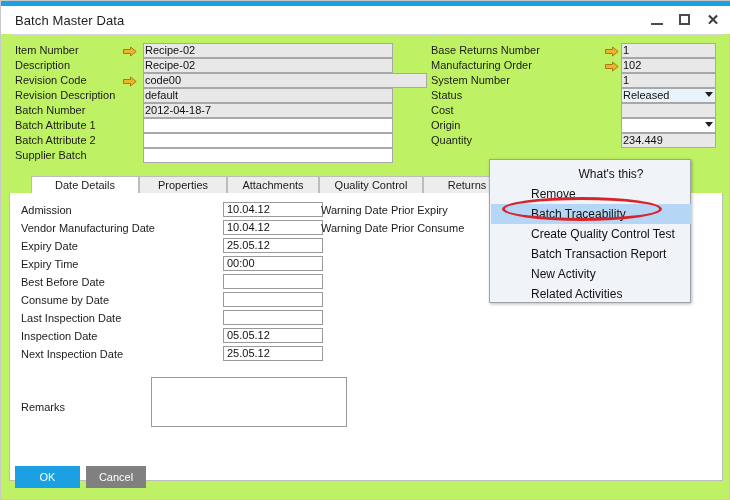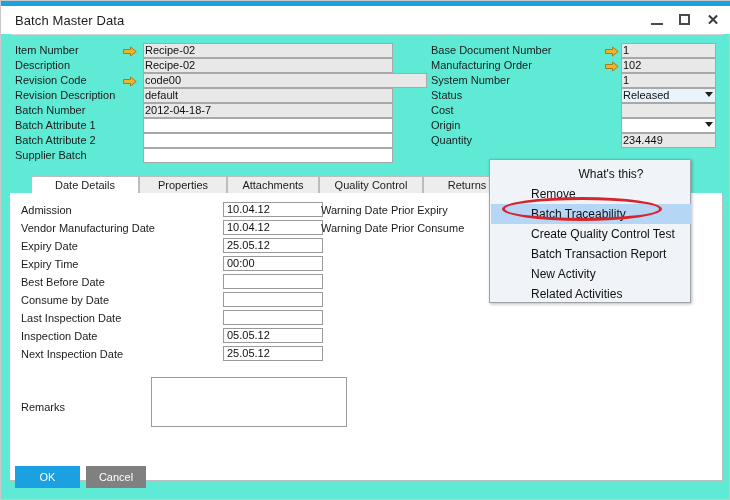--- a/index.html
+++ b/index.html
@@ -7,21 +7,21 @@
     width:730px;height:500px;
     background:#ffffff;
     font-family:"Liberation Sans", sans-serif;
     font-size:11px;
     color:#1a1a1a;
     overflow:hidden;
     position:relative;
   }
   .app{
     position:absolute;inset:0;
-    background:#5eead4;
+    background:#bef264;
     border:1px solid #c9c9c9;
     box-sizing:border-box;
   }
   
   .accent-bar{
     position:absolute;left:0;top:0;width:730px;height:5px;
     background:#1ba1e2;
   }
   .titlebar{
     position:absolute;left:0;top:5px;width:730px;height:28px;
@@ -182,21 +182,21 @@
         <div class="flabel" style="left: 14px; top: 67px;">Batch Number</div>
         <div class="finput" style="left: 142px; top: 66px; width: 250px;">2012-04-18-7</div>
         <div class="flabel" style="left: 14px; top: 82px;">Batch Attribute 1</div>
         <div class="finput editable" style="left: 142px; top: 81px; width: 250px;"></div>
         <div class="flabel" style="left: 14px; top: 97px;">Batch Attribute 2</div>
         <div class="finput editable" style="left: 142px; top: 96px; width: 250px;"></div>
         <div class="flabel" style="left: 14px; top: 112px;">Supplier Batch</div>
         <div class="finput editable" style="left: 142px; top: 111px; width: 250px;"></div>
       </div>
     <div id="right-col">
-        <div class="flabel" style="left: 430px; top: 7px;">Base Document Number</div>
+        <div class="flabel" style="left: 430px; top: 7px;">Base Returns Number</div>
         <div class="arrow" style="left: 604px; top: 9px;">
           <svg width="14" height="11" viewBox="0 0 14 11">
             <path d="M0.5 3.5 L7.5 3.5 L7.5 1 L13.2 5.5 L7.5 10 L7.5 7.5 L0.5 7.5 Z" fill="#f0b429" stroke="#a8791b" stroke-width="1" stroke-linejoin="round"></path>
           </svg>
         </div>
         <div class="finput" style="left: 620px; top: 6px; width: 95px;"><span>1</span></div>
         <div class="flabel" style="left: 430px; top: 22px;">Manufacturing Order</div>
         <div class="arrow" style="left: 604px; top: 24px;">
           <svg width="14" height="11" viewBox="0 0 14 11">
             <path d="M0.5 3.5 L7.5 3.5 L7.5 1 L13.2 5.5 L7.5 10 L7.5 7.5 L0.5 7.5 Z" fill="#f0b429" stroke="#a8791b" stroke-width="1" stroke-linejoin="round"></path>

